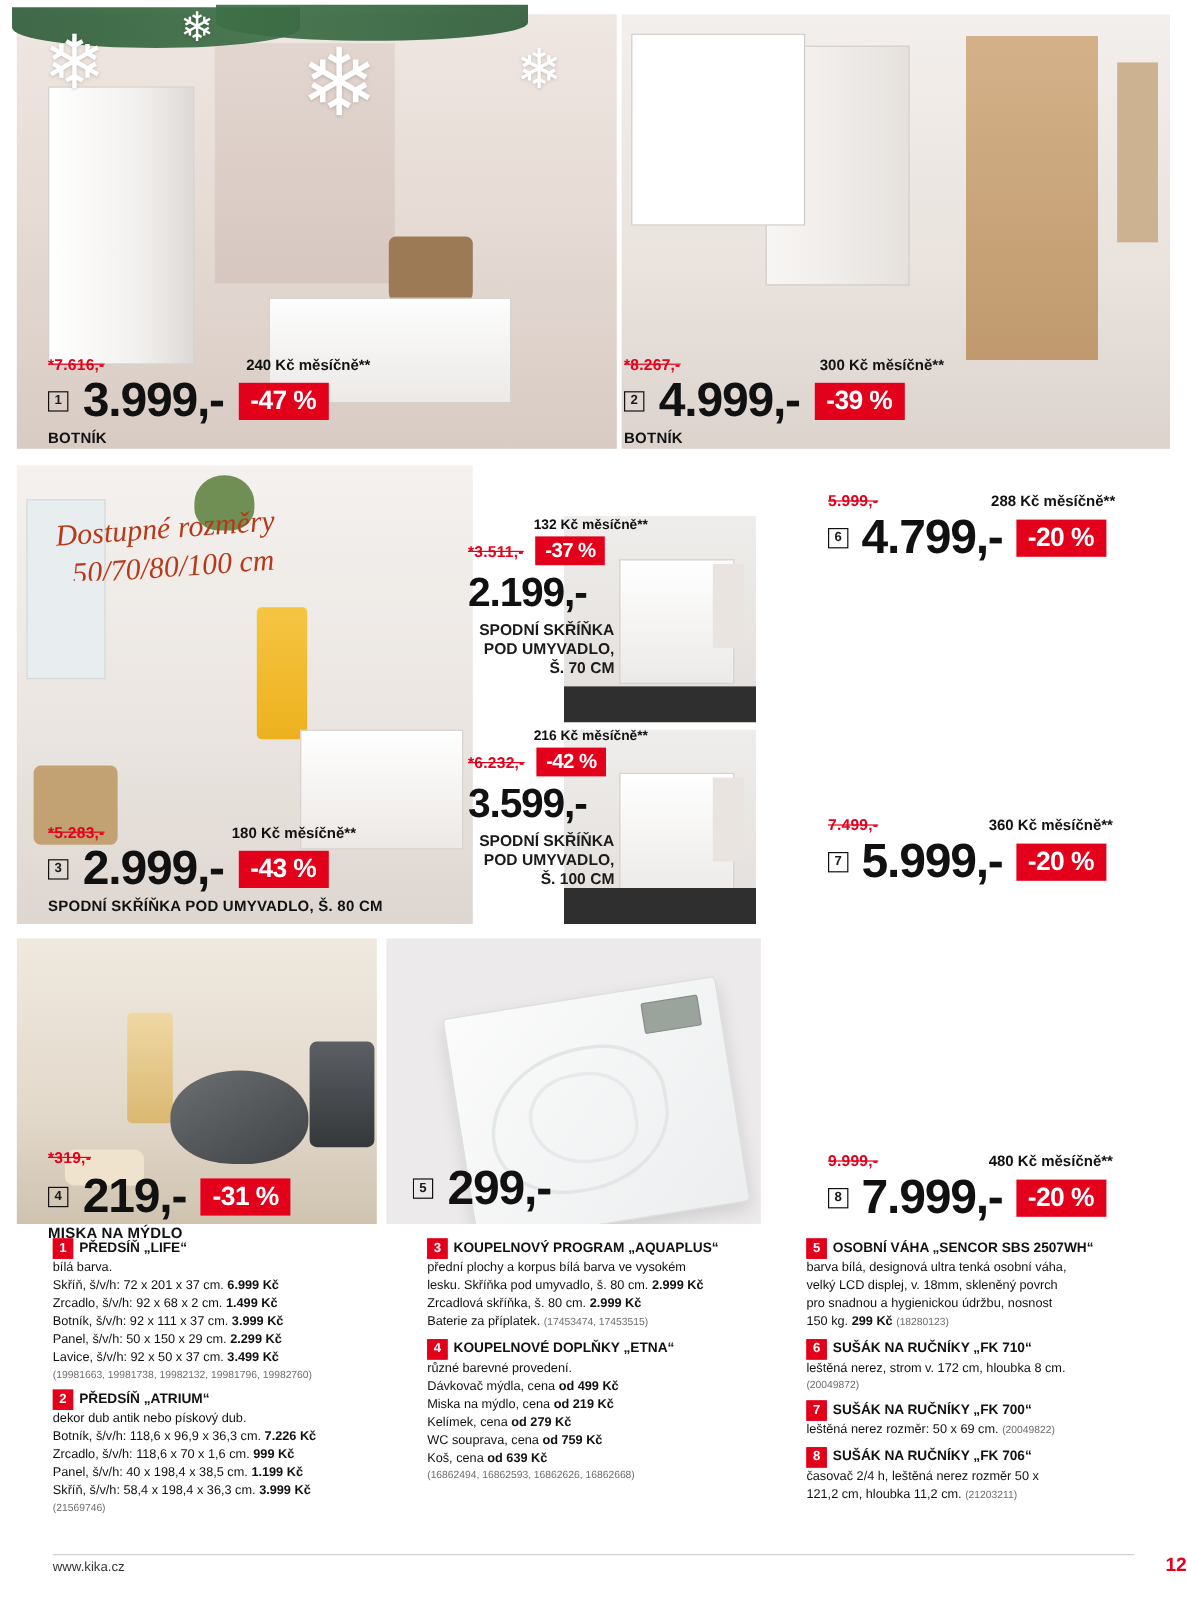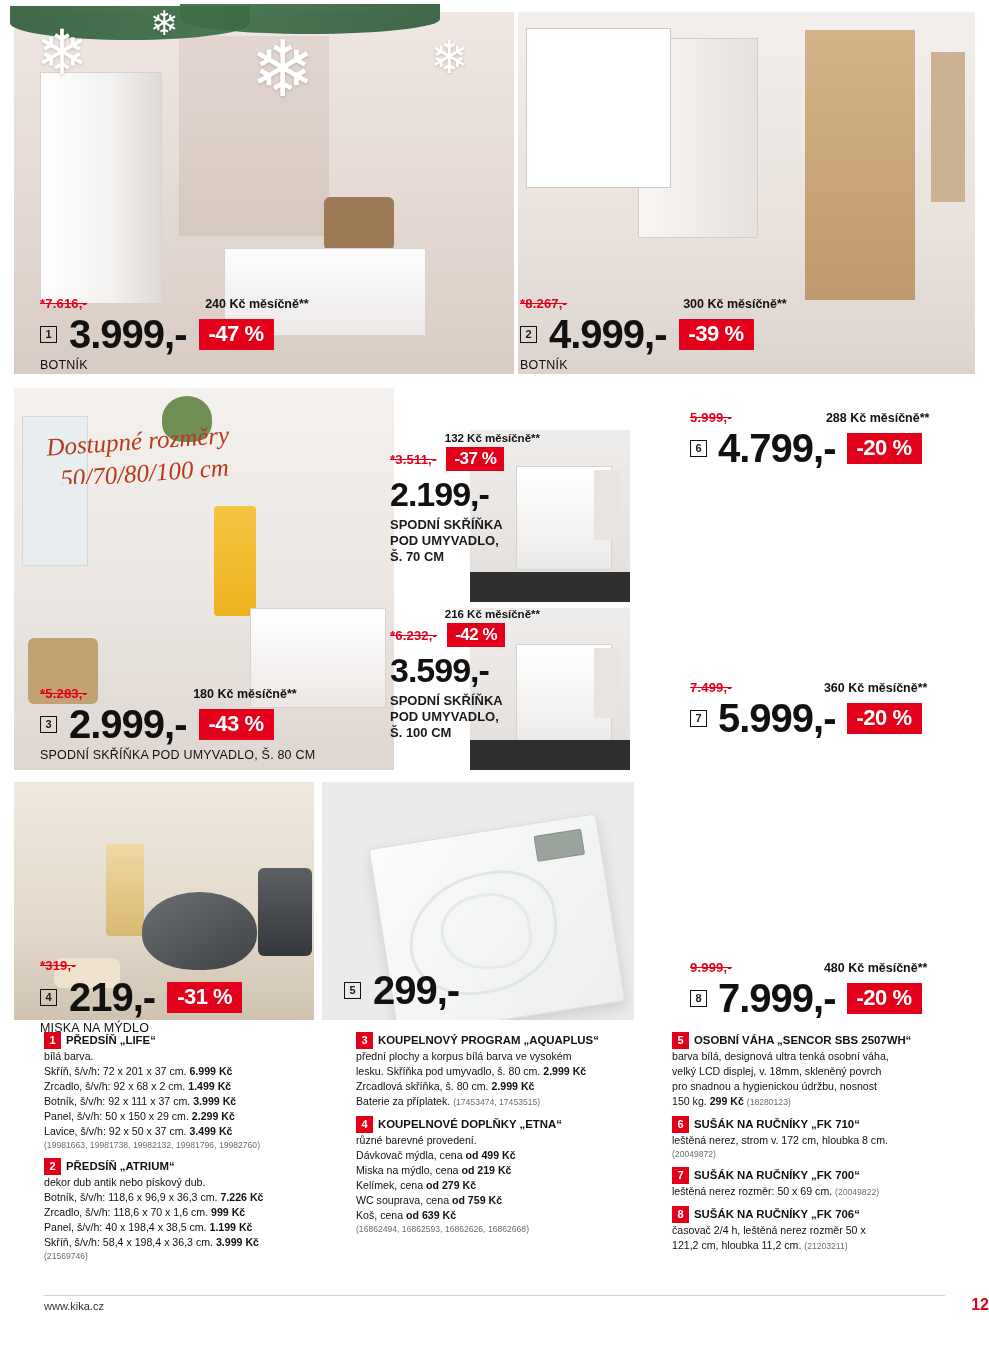--- a/index.html
+++ b/index.html
@@ -150,24 +150,24 @@
   .badge.sm { font-size: 17px; padding:3px 8px 4px; }
   .numbox {
     display:inline-flex; align-items:center; justify-content:center;
     width:17px; height:17px; border:1.5px solid #111; font-size:11px;
     font-weight:700; line-height:1; vertical-align:middle;
   }
   .numbox.red {
     background:#e3001b; border-color:#e3001b; color:#fff;
   }
   .caption {
-    font-size: 12.5px; font-weight:400; letter-spacing:.2px; color:#111;
+    font-size: 12.5px; font-weight:700; letter-spacing:.2px; color:#111;
     text-transform: uppercase;
   }
-  .subcap { font-size: 13px; font-weight:700; line-height:1.22; text-transform: uppercase;}
+  .subcap { font-size: 13px; font-weight:700; line-height:1.22; text-transform: uppercase; text-align: right;}
 
   
   .legend { position:absolute; font-size: 10.6px; line-height: 1.32; color:#111; }
   .legend h4 {
     margin: 0 0 1px 0; font-size: 11.4px; font-weight:800; text-transform:uppercase;
     display:flex; align-items:center; gap:5px;
   }
   .legend p { margin: 0 0 1px 0; }
   .legend .codes { color:#6d6d6d; font-size: 8.6px; }
   .legend b { font-weight:800; }

